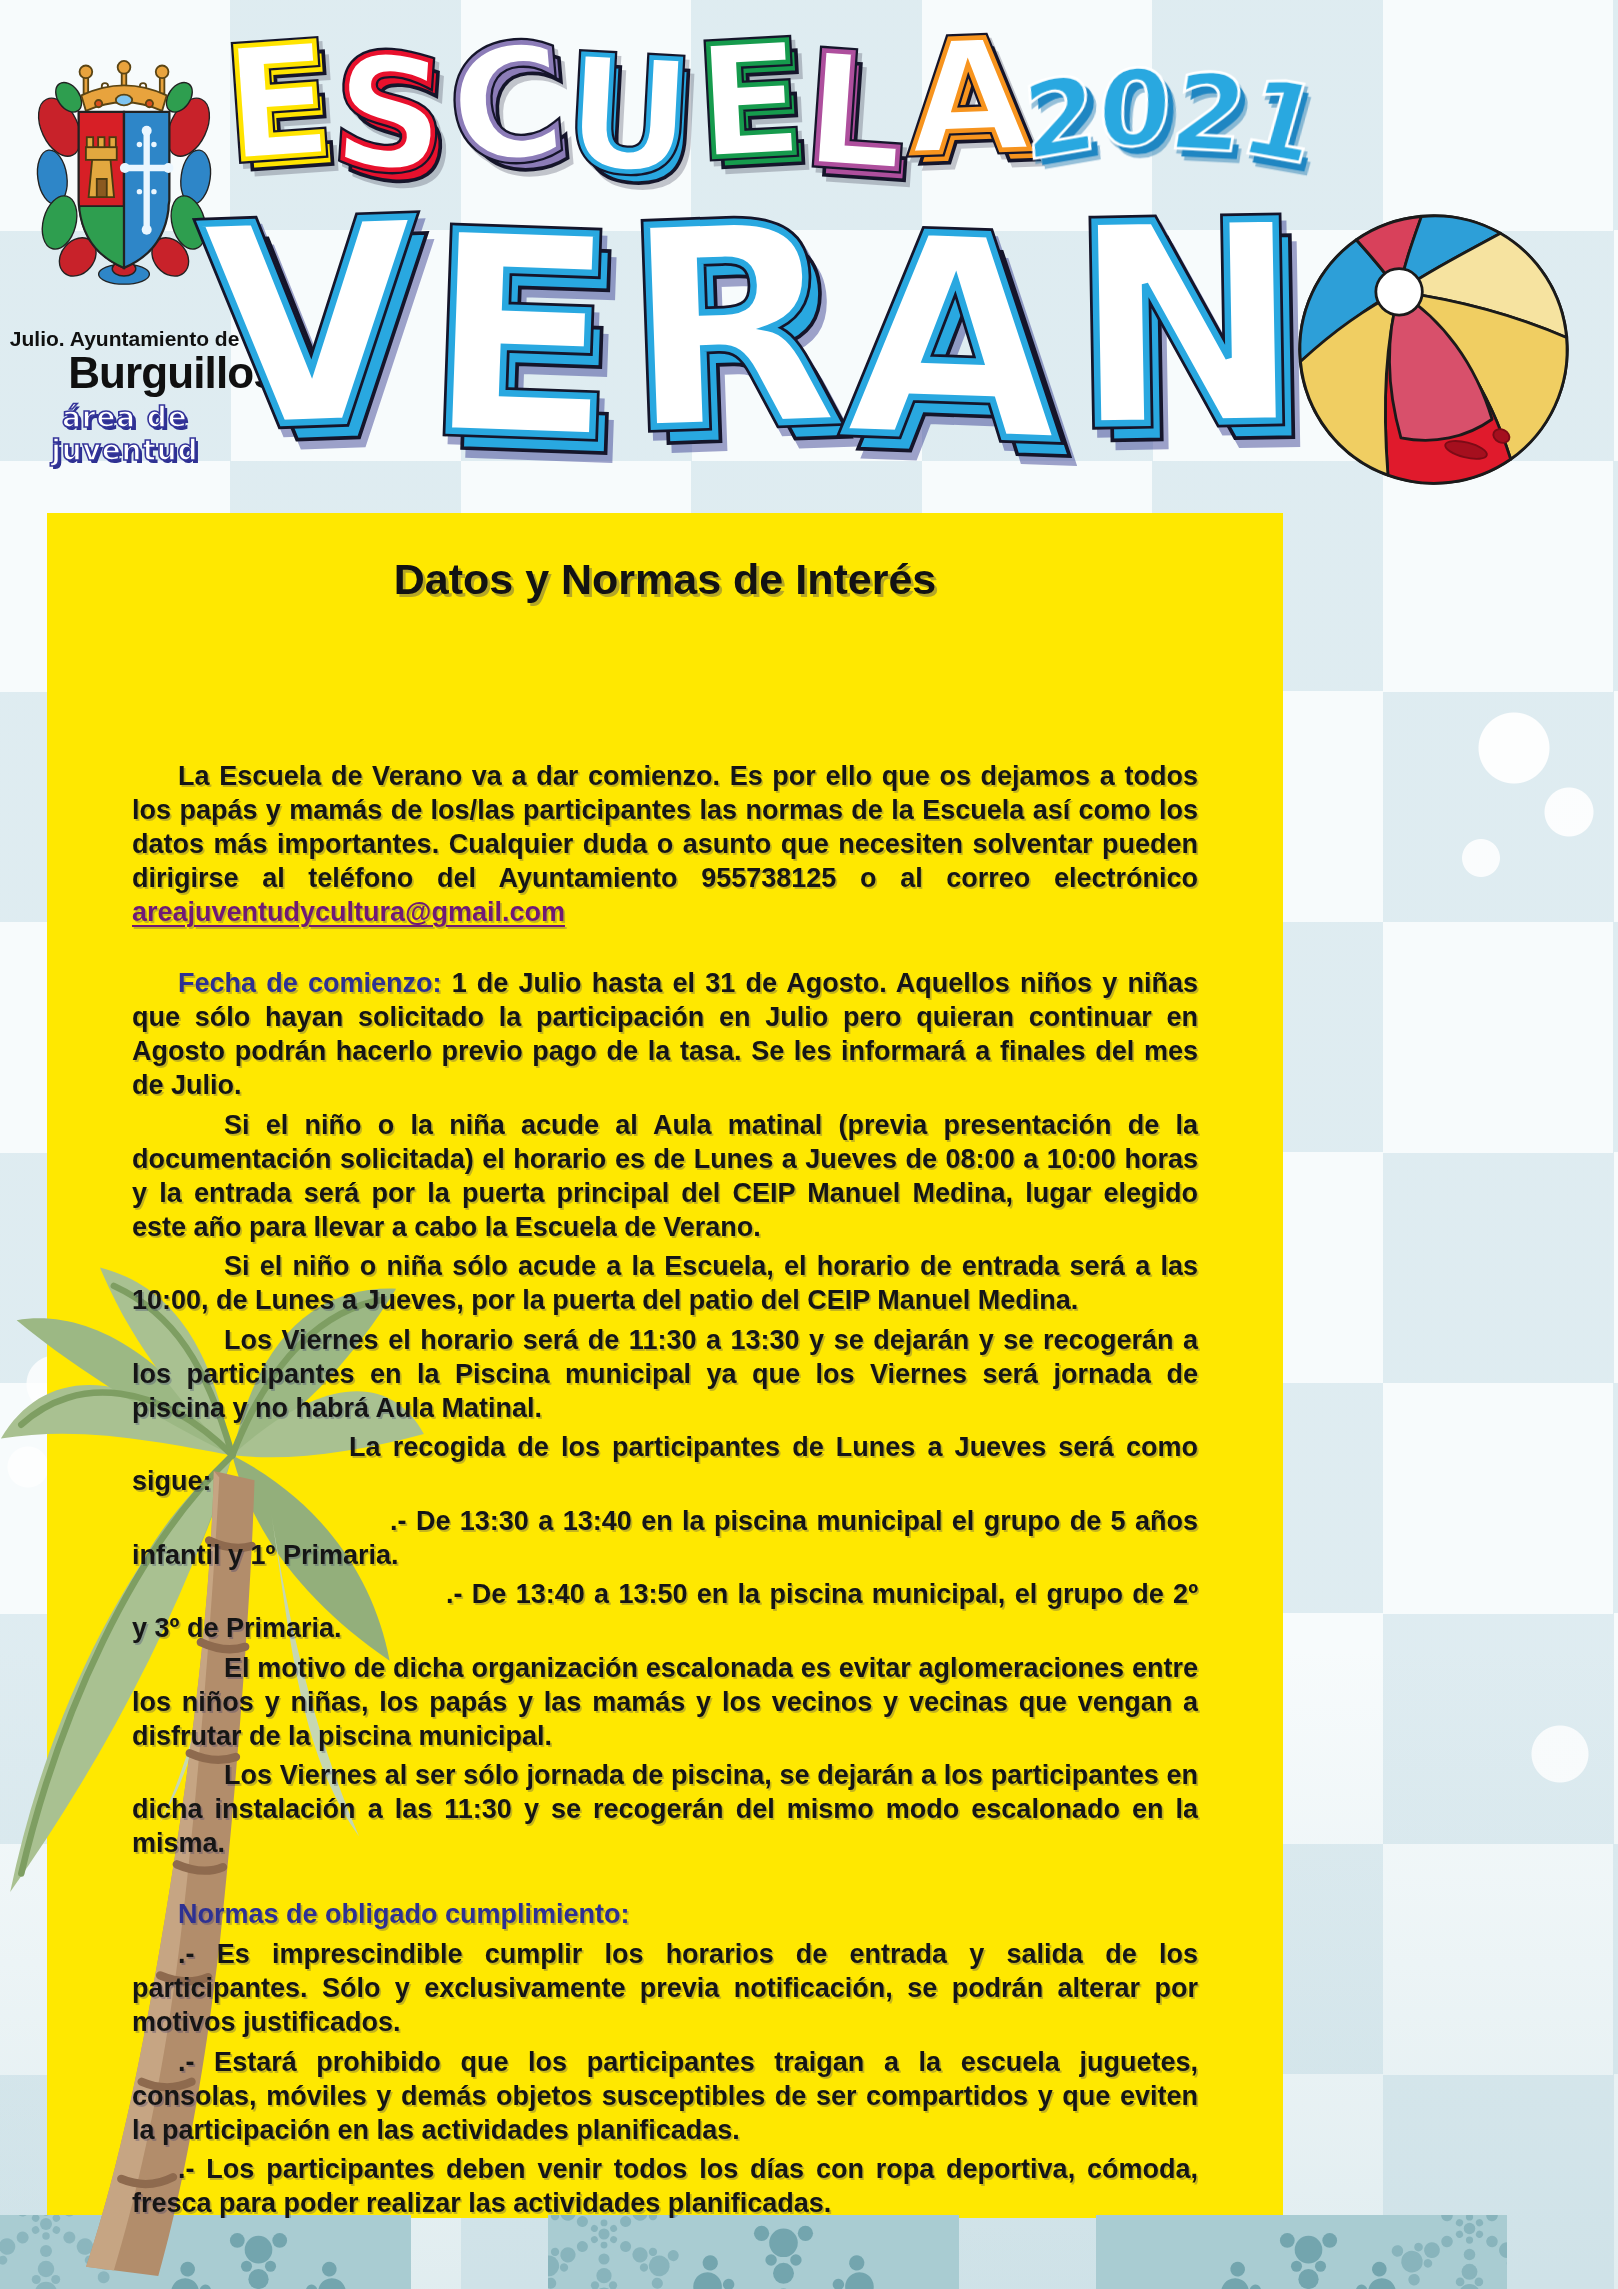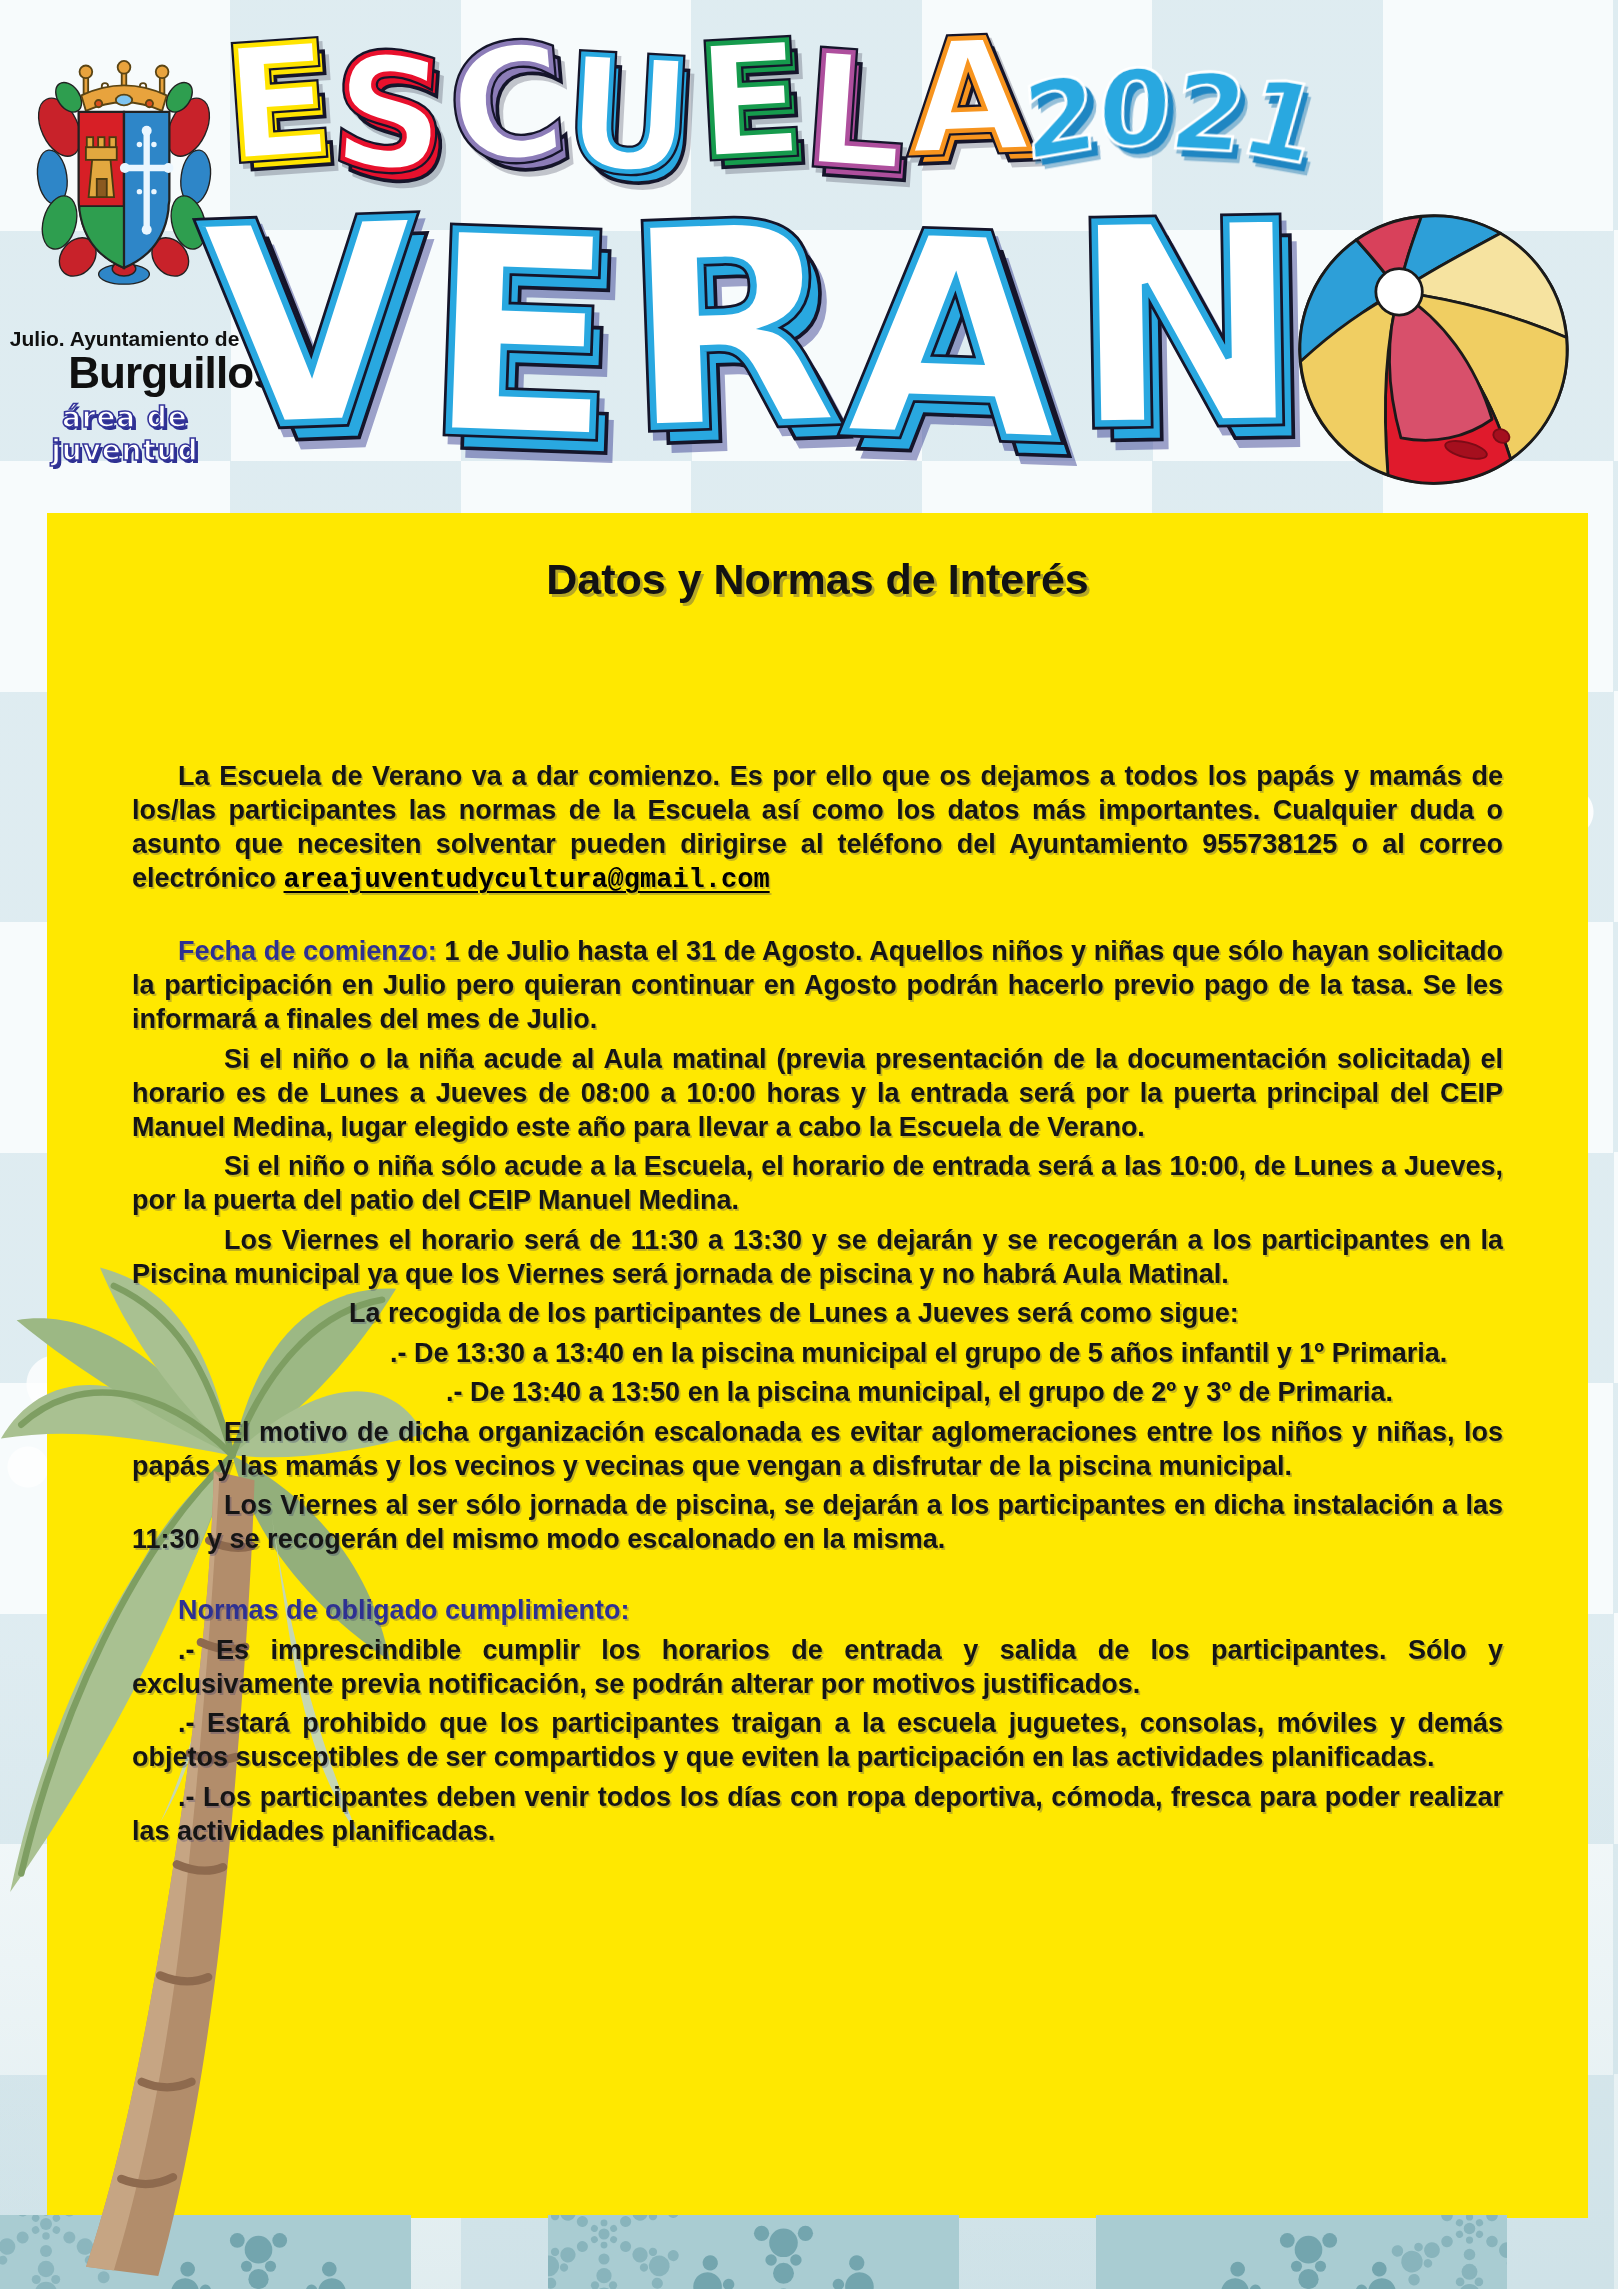--- a/index.html
+++ b/index.html
@@ -47,32 +47,32 @@
     font-family:"DejaVu Sans",sans-serif;font-weight:800;font-size:105px;
     filter:drop-shadow(3.7px 4.6px 0 rgba(30,120,175,.45));}
   .yd{position:relative;display:inline-block;line-height:1;}
   .yd span{display:block;}
   .yd .y1{position:absolute;left:7.4px;top:8.3px;color:#1F86C2;}
   .yd .y2{position:relative;color:#29A8E0;-webkit-text-stroke:2.8px #ffffff;}
 
   .beachball{position:absolute;left:1294px;top:210px;width:279px;height:279px;}
 
   
-  .yellow-box{position:absolute;left:47px;top:513px;width:1541px;height:1705px;background:#FFE800;}
+  .yellow-box{position:absolute;left:47px;top:513px;width:1236px;height:1705px;background:#FFE800;}
   .panel-content{position:relative;z-index:3;padding:0 85px;height:100%;box-sizing:border-box;overflow:hidden;}
   .panel-title{margin:42px 0 0;text-align:center;font-size:43px;font-weight:800;color:#121212;
     text-shadow:2.8px 2.8px 0 rgba(43,46,110,.35);letter-spacing:0;}
   .paragraphs{margin-top:155px;}
   .para{margin:0 0 5.5px;font-size:27px;font-weight:700;line-height:1.26;color:#151515;
     text-align:justify;text-shadow:1.7px 2px 0 rgba(43,46,110,.28);}
   .para.gap{margin-top:37px;}
   .i50{text-indent:46px;} .i100{text-indent:92px;} .i235{text-indent:217px;}
   .i280{text-indent:258px;} .i340{text-indent:314px;}
   .seg-label{color:#2E3192;}
-  .seg-link{color:#000000;text-decoration:underline;text-decoration-thickness:2.3px;text-underline-offset:3.7px;font-family:Liberation Mono, monospace;}
+  .seg-link{color:#701a75;text-decoration:underline;text-decoration-thickness:2.3px;text-underline-offset:3.7px;}
 
   
   .palm{position:absolute;left:-7.4px;top:1235px;width:436px;height:1055px;z-index:2;}
 
   
   .deco-row{position:absolute;left:0;bottom:0;width:1619px;height:75px;}
   .deco-sq{position:absolute;bottom:0;width:411px;height:75px;background:#A9CCD2;overflow:hidden;}
   .deco-sq svg{position:absolute;}
   .hidden-defs{position:absolute;width:0;height:0;}
 </style>

